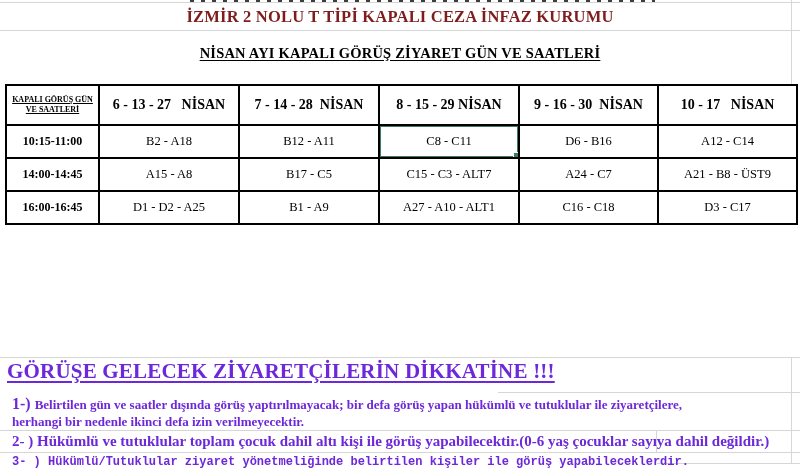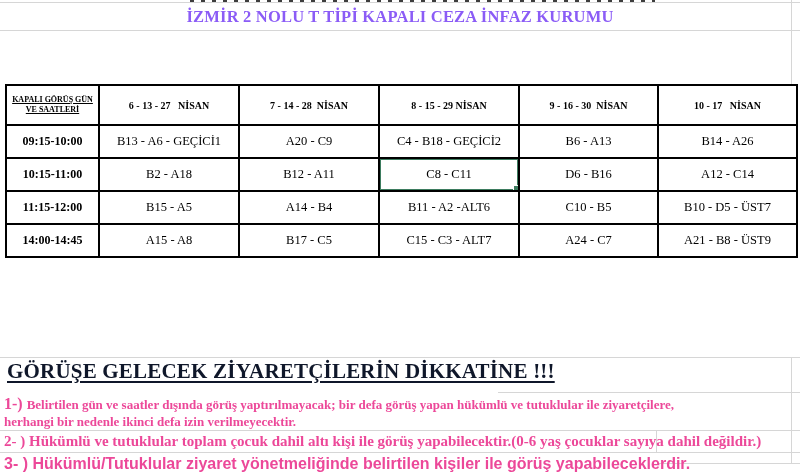--- a/index.html
+++ b/index.html
@@ -9,80 +9,81 @@
     margin:0 auto;
   }
   
   .gl { position:absolute; background:#d6d6d6; }
   .remnant {
     position:absolute; top:0; left:190px; width:465px; height:2px;
     background:repeating-linear-gradient(90deg,#3d3d3d 0 4px,transparent 4px 11px);
   }
   .title {
     position:absolute; top:7px; left:0; width:100%; text-align:center;
-    font-size:16.5px; font-weight:bold; color:#8b5cf6; letter-spacing:0.2px;
+    font-size:16.5px; font-weight:bold; color:#7f1d1d; letter-spacing:0.2px;
   }
   .subtitle {
     position:absolute; top:45px; left:0; width:100%; text-align:center;
     font-size:14.5px; font-weight:bold; text-decoration:underline;
     text-underline-offset:2px; letter-spacing:0.2px; color:#000;
   }
   table.schedule {
     position:absolute; top:84px; left:5px; width:791px;
     border-collapse:collapse; table-layout:fixed;
   }
   .schedule th, .schedule td {
     border:2px solid #000000; text-align:center; vertical-align:middle;
     padding:0; overflow:hidden;
   }
   .schedule thead tr { height:40px; }
   .schedule tbody tr { height:33px; }
   th.corner { font-size:8px; font-weight:bold; line-height:1.3; padding:0 2px; }
   th.corner span { text-decoration:underline; }
-  th.date  { font-size:10px; font-weight:bold; white-space:pre; }
+  th.date  { font-size:14px; font-weight:bold; white-space:pre; }
   td.time  { font-size:12px;   font-weight:bold; white-space:pre; }
   td.slot  { font-size:12.5px; font-weight:normal; white-space:pre; position:relative; }
   .sel-overlay {
     position:absolute; left:-1px; top:-1px; right:-1px; bottom:-1px;
     border:2px solid #3d7c5f; pointer-events:none;
   }
   .fill-handle {
     position:absolute; right:-4px; bottom:-4px; width:6px; height:6px;
     background:#3d7c5f; border:1px solid #ffffff;
   }
   .notice-heading {
     position:absolute; top:359px; left:7px; font-size:21px; font-weight:bold;
     text-decoration:underline; text-decoration-thickness:2px;
-    text-underline-offset:3px; letter-spacing:0.2px; color:#0f172a;font-family:Liberation Serif, serif;
+    text-underline-offset:3px; letter-spacing:0.2px; color:#6d28d9;font-family:Liberation Serif, serif;
   }
-  .note { position:absolute; left:4px; width:784px; font-weight:bold; color:#ec4899; }
+  .note { position:absolute; left:12px; width:784px; font-weight:bold; color:#6d28d9; }
   .note .txt { white-space:pre-line; }
   .note1 { top:395px; font-size:13px; line-height:17px; }
   .note1 .pfx { font-size:16px; }
   .note2 { top:433px; font-size:15px; }
-  .note3 { top:455px; font-size:16px; font-family:Liberation Sans, sans-serif; }
+  .note3 { top:455px; font-size:12px; font-family:Liberation Mono, monospace; }
 </style>
 </head>
 <body>
 
 <div class="screen">
 
   <div class="remnant"></div>
   <div class="gl" style="top:2px; left:0; width:800px; height:1px;"></div>
   <div class="gl" style="top:30px; left:0; width:800px; height:1px;"></div>
   <div class="gl" style="top:0; left:791px; width:1px; height:84px;"></div>
   <div class="gl" style="top:357px; left:0; width:800px; height:1px;"></div>
   <div class="gl" style="top:392px; left:498px; width:302px; height:1px;"></div>
   <div class="gl" style="top:430px; left:0; width:800px; height:1px;"></div>
   <div class="gl" style="top:452px; left:0; width:800px; height:1px;"></div>
   <div class="gl" style="top:463px; left:657px; width:143px; height:1px;"></div>
   <div class="gl" style="top:430px; left:656px; width:1px; height:22px;"></div>
   <div class="gl" style="top:357px; left:791px; width:1px; height:106px;"></div>
 
   <div class="title">İZMİR 2 NOLU T TİPİ KAPALI CEZA İNFAZ KURUMU</div>
+  <div class="subtitle">NİSAN AYI KAPALI GÖRÜŞ  ZİYARET GÜN VE SAATLERİ</div>
 
   <table class="schedule">
     <colgroup>
       <col style="width:93px">
         <col style="width:140px">
         <col style="width:140px">
       <col style="width:140px">
         <col style="width:139px">
         <col style="width:139px">
     </colgroup>
@@ -94,51 +95,43 @@
 
       <th class="date">6 - 13 - 27   NİSAN</th>
           <th class="date">7 - 14 - 28  NİSAN</th>
           <th class="date">8 - 15 - 29 NİSAN</th>
           <th class="date">9 - 16 - 30  NİSAN</th>
           <th class="date">10 - 17   NİSAN</th>
         </tr>
     </thead>
     <tbody id="schedule-body">
 
-    <tr>
-          <td class="time">09:15-10:00</td>
-          <td class="slot">B13 - A6 - GEÇİCİ1</td>
-          <td class="slot">A20 - C9</td>
-          <td class="slot">C4 - B18 - GEÇİCİ2</td>
-          <td class="slot">B6 - A13</td>
-          <td class="slot">B14 - A26</td>
-        </tr>
         <tr>
           <td class="time">10:15-11:00</td>
           <td class="slot">B2 - A18</td>
           <td class="slot">B12 - A11</td>
           <td class="slot">C8 - C11<div class="sel-overlay"><div class="fill-handle"></div></div></td>
           <td class="slot">D6 - B16</td>
           <td class="slot">A12 - C14</td>
         </tr>
         <tr>
-          <td class="time">11:15-12:00</td>
-          <td class="slot">B15 - A5</td>
-          <td class="slot">A14 - B4</td>
-          <td class="slot">B11 - A2 -ALT6</td>
-          <td class="slot">C10 - B5</td>
-          <td class="slot">B10 - D5 - ÜST7</td>
-        </tr>
-        <tr>
           <td class="time">14:00-14:45</td>
           <td class="slot">A15 - A8</td>
           <td class="slot">B17 - C5</td>
           <td class="slot">C15 - C3 - ALT7</td>
           <td class="slot">A24 - C7</td>
           <td class="slot">A21 - B8 - ÜST9</td>
+        </tr>
+        <tr>
+          <td class="time">16:00-16:45</td>
+          <td class="slot">D1 - D2 - A25</td>
+          <td class="slot">B1 - A9</td>
+          <td class="slot">A27 - A10 - ALT1</td>
+          <td class="slot">C16 - C18</td>
+          <td class="slot">D3 - C17</td>
         </tr>
       </tbody>
   </table>
 
   <div class="notice-heading">GÖRÜŞE GELECEK ZİYARETÇİLERİN DİKKATİNE !!!</div>
 
   <div id="notes">
 
   <div class="note note1"><span class="pfx">1-) </span><span class="txt">Belirtilen gün ve saatler dışında görüş yaptırılmayacak; bir defa görüş yapan hükümlü ve tutuklular ile ziyaretçilere,
 herhangi bir nedenle ikinci defa izin verilmeyecektir.</span></div>

